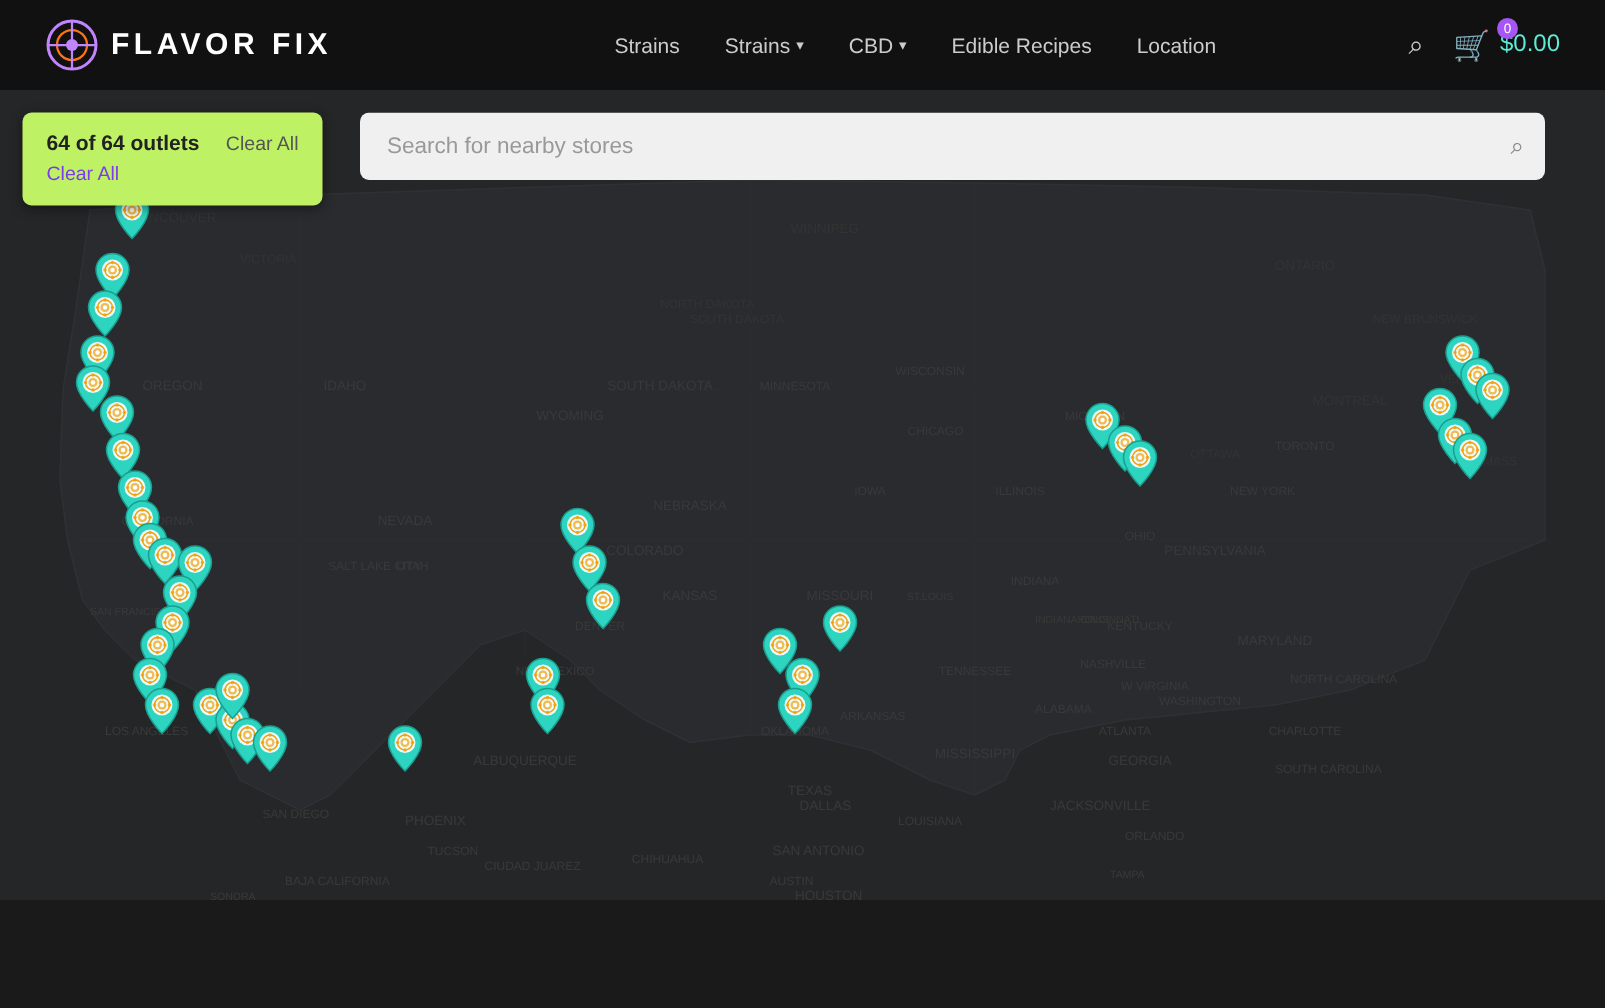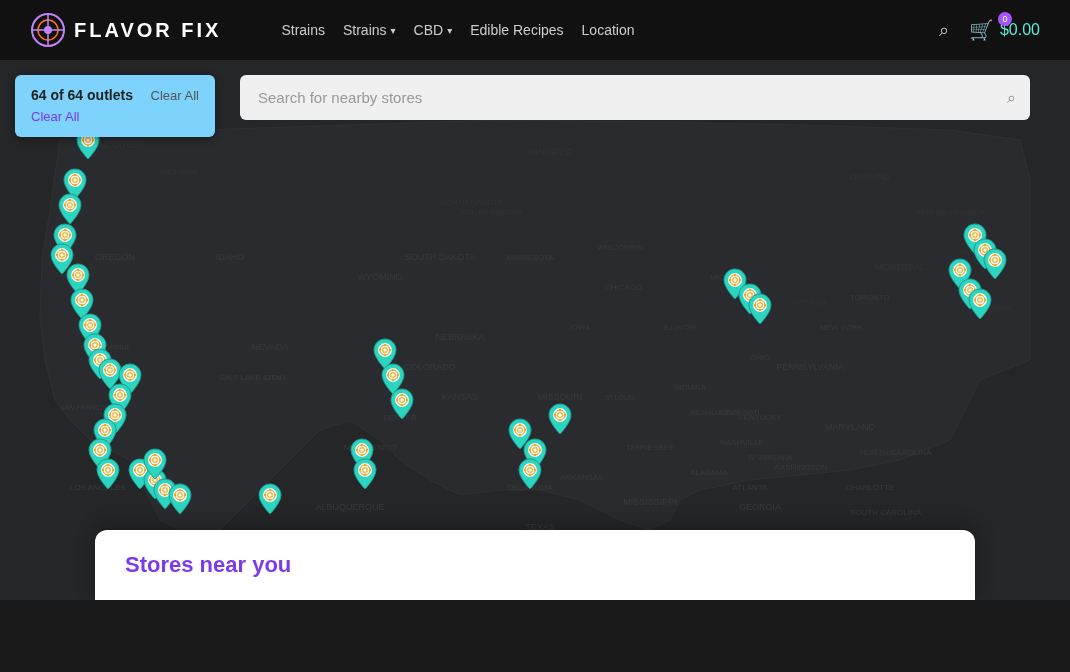--- a/index.html
+++ b/index.html
@@ -27,22 +27,23 @@
     }
     .logo-text {
       color: #fff;
       font-size: 20px;
       font-weight: 700;
       letter-spacing: 3px;
     }
     .nav {
       display: flex;
       align-items: center;
-      gap: 18px;
+      gap: 30px;
       flex: 1;
+      justify-content: center;
     }
     .nav-item {
       color: #ccc;
       font-size: 14px;
       font-weight: 500;
       cursor: pointer;
       display: flex;
       align-items: center;
       gap: 4px;
     }
@@ -88,21 +89,21 @@
       height: 540px;
       background: #2a2a2a;
       overflow: hidden;
     }
 
     
     .outlet-box {
       position: absolute;
       top: 15px;
       left: 15px;
-      background: #7dd3fc;
+      background: #bef264;
       border-radius: 6px;
       padding: 12px 16px;
       min-width: 200px;
       pointer-events: all;
       box-shadow: 0 2px 8px rgba(0,0,0,0.4);
     }
     .outlet-row {
       display: flex;
       align-items: center;
       justify-content: space-between;
@@ -971,16 +972,13 @@
   </div>
 
   <div class="search-box">
     <div class="search-input-wrap">
       <input type="text" class="search-input" placeholder="Search for nearby stores" style="">
       <button class="search-submit">⌕</button>
     </div>
   </div>
 
 
-  <div class="stores-section">
-    <div class="stores-title">Stores near you</div>
-  </div>
 </div>
 
 </body></html>

